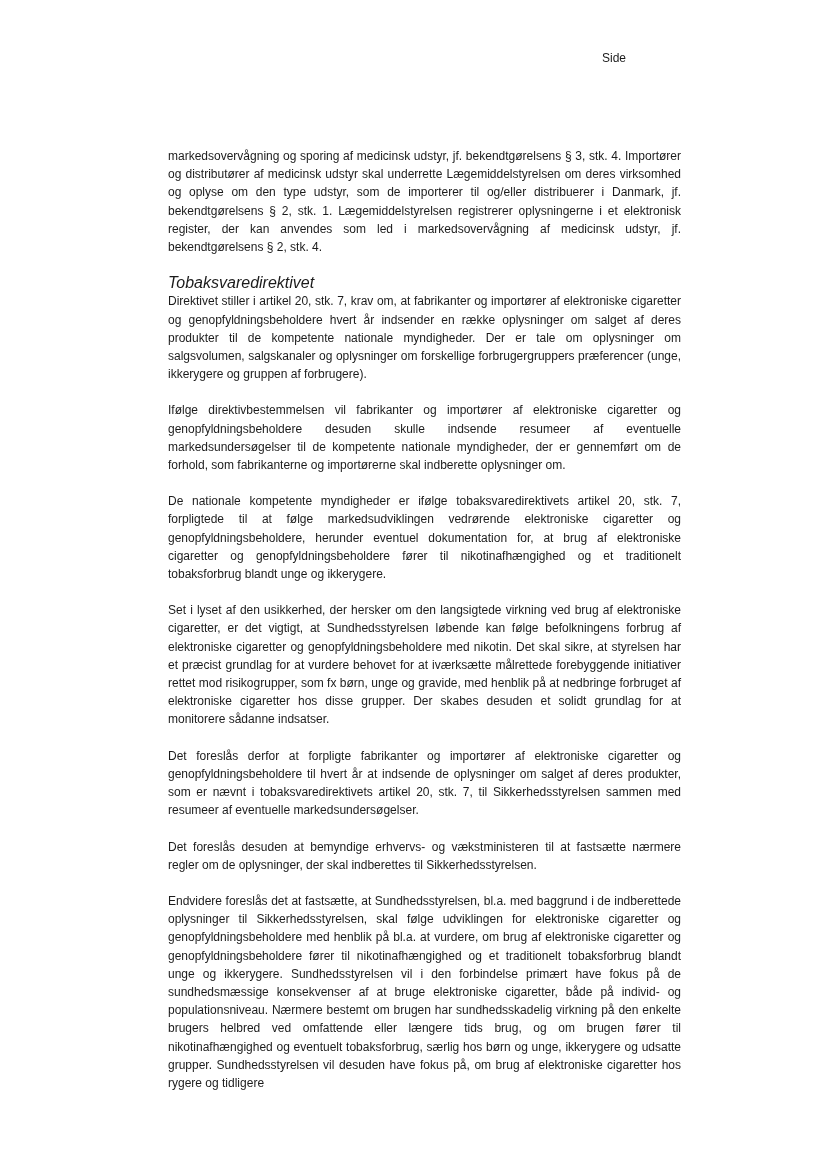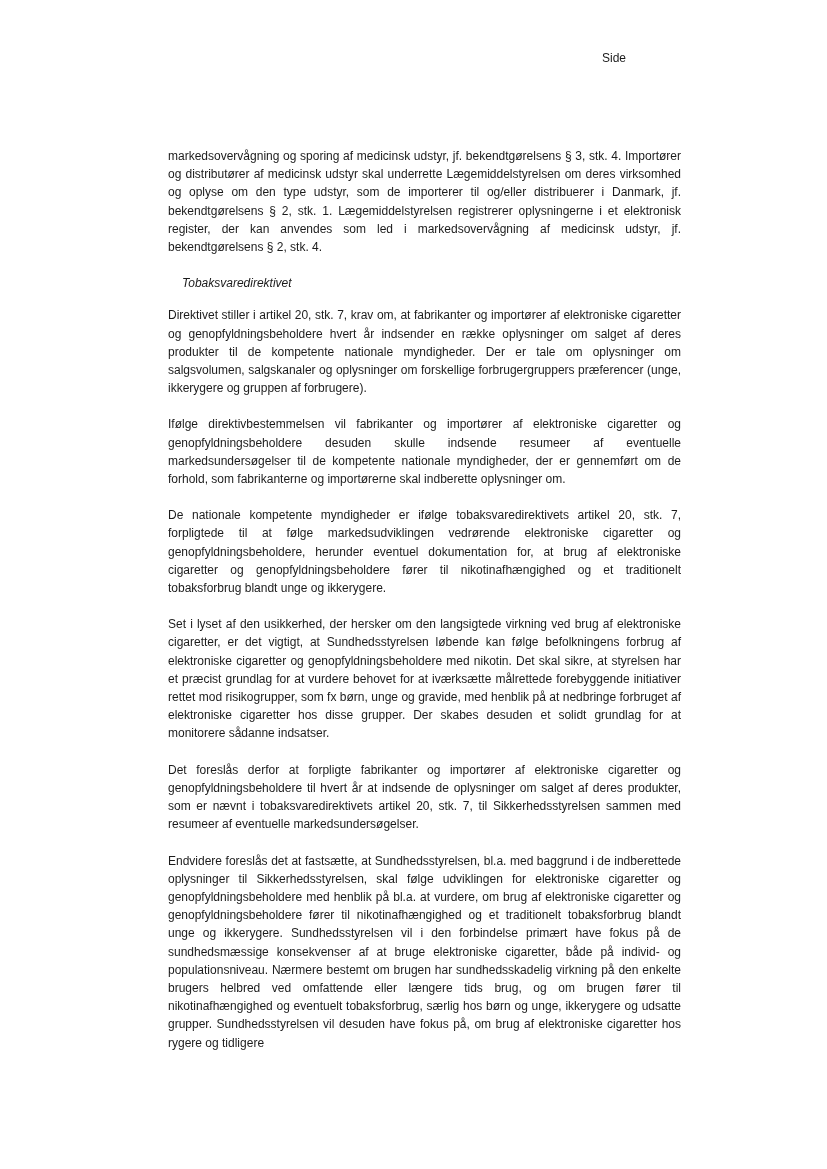--- a/index.html
+++ b/index.html
@@ -34,22 +34,22 @@
     left: 168px;
     width: 513px;
     font-size: 12px;
     line-height: 18.2px;
     text-align: justify;
   }
   .para {
     margin: 0 0 18px 0;
   }
   .heading {
-    margin: 14px;
-    font-size: 12px;
+    margin: 0;
+    font-size: 16px;
     line-height: 18.2px;
     font-weight: normal;
     font-style: italic;
     text-align: left;
   }
   .para:last-child {
     margin-bottom: 16px;
   }
 </style>
 </head>
@@ -69,17 +69,18 @@
 
     <p class="para">Ifølge direktivbestemmelsen vil fabrikanter og importører af elektroniske cigaretter og genopfyldningsbeholdere desuden skulle indsende resumeer af eventuelle markedsundersøgelser til de kompetente nationale myndigheder, der er gennemført om de forhold, som fabrikanterne og importørerne skal indberette oplysninger om.</p>
 
     <p class="para">De nationale kompetente myndigheder er ifølge tobaksvaredirektivets artikel 20, stk. 7, forpligtede til at følge markedsudviklingen vedrørende elektroniske cigaretter og genopfyldningsbeholdere, herunder eventuel dokumentation for, at brug af elektroniske cigaretter og genopfyldningsbeholdere fører til nikotinafhængighed og et traditionelt tobaksforbrug blandt unge og ikkerygere.</p>
 
 
     <p class="para">Set i lyset af den usikkerhed, der hersker om den langsigtede virkning ved brug af elektroniske cigaretter, er det vigtigt, at Sundhedsstyrelsen løbende kan følge befolkningens forbrug af elektroniske cigaretter og genopfyldningsbeholdere med nikotin. Det skal sikre, at styrelsen har et præcist grundlag for at vurdere behovet for at iværksætte målrettede forebyggende initiativer rettet mod risikogrupper, som fx børn, unge og gravide, med henblik på at nedbringe forbruget af elektroniske cigaretter hos disse grupper. Der skabes desuden et solidt grundlag for at monitorere sådanne indsatser.</p>
 
     <p class="para">Det foreslås derfor at forpligte fabrikanter og importører af elektroniske cigaretter og genopfyldningsbeholdere til hvert år at indsende de oplysninger om salget af deres produkter, som er nævnt i tobaksvaredirektivets artikel 20, stk. 7, til Sikkerhedsstyrelsen sammen med resumeer af eventuelle markedsundersøgelser.</p>
 
+    <p class="para">Det foreslås desuden at bemyndige erhvervs- og vækstministeren til at fastsætte nærmere regler om de oplysninger, der skal indberettes til Sikkerhedsstyrelsen.</p>
 
     <p class="para">Endvidere foreslås det at fastsætte, at Sundhedsstyrelsen, bl.a. med baggrund i de indberettede oplysninger til Sikkerhedsstyrelsen, skal følge udviklingen for elektroniske cigaretter og genopfyldningsbeholdere med henblik på bl.a. at vurdere, om brug af elektroniske cigaretter og genopfyldningsbeholdere fører til nikotinafhængighed og et traditionelt tobaksforbrug blandt unge og ikkerygere. Sundhedsstyrelsen vil i den forbindelse primært have fokus på de sundhedsmæssige konsekvenser af at bruge elektroniske cigaretter, både på individ- og populationsniveau. Nærmere bestemt om brugen har sundhedsskadelig virkning på den enkelte brugers helbred ved omfattende eller længere tids brug, og om brugen fører til nikotinafhængighed og eventuelt tobaksforbrug, særlig hos børn og unge, ikkerygere og udsatte grupper. Sundhedsstyrelsen vil desuden have fokus på, om brug af elektroniske cigaretter hos rygere og tidligere</p>
 
   </div>
 </div>
 
 </body></html>

